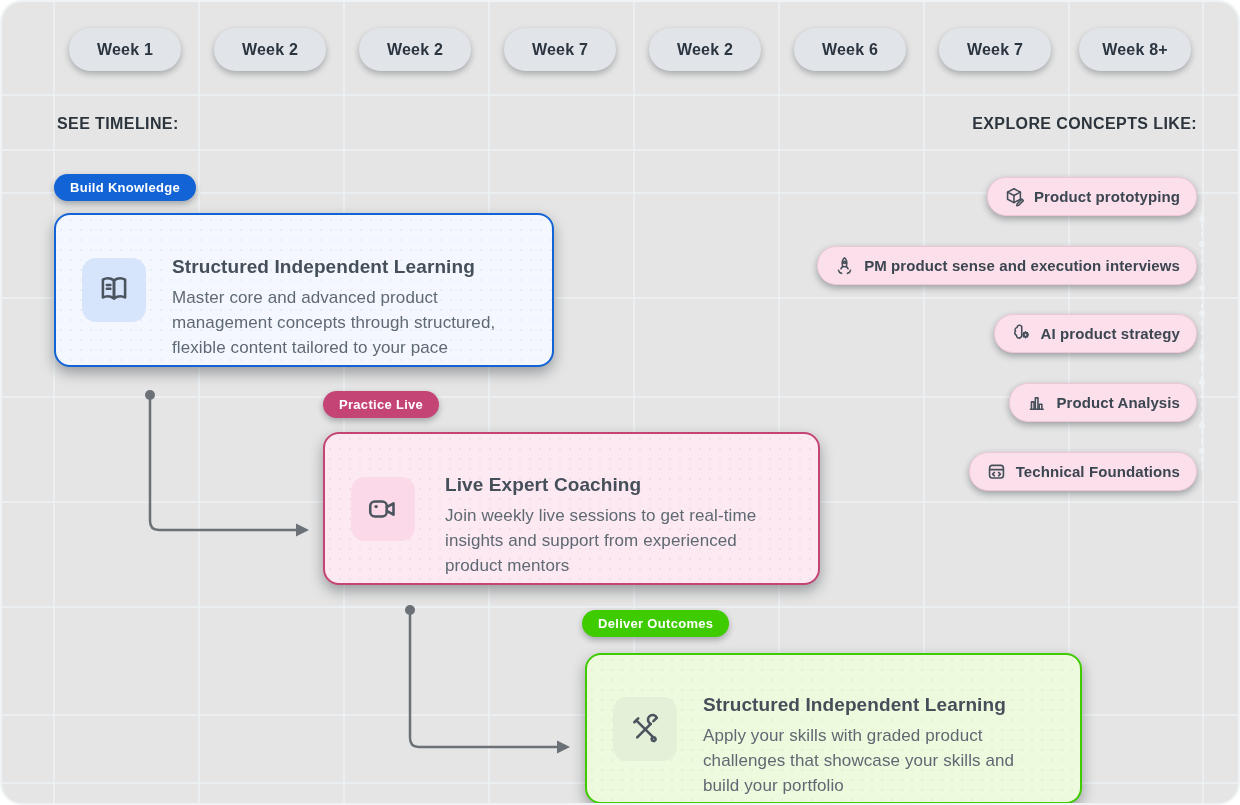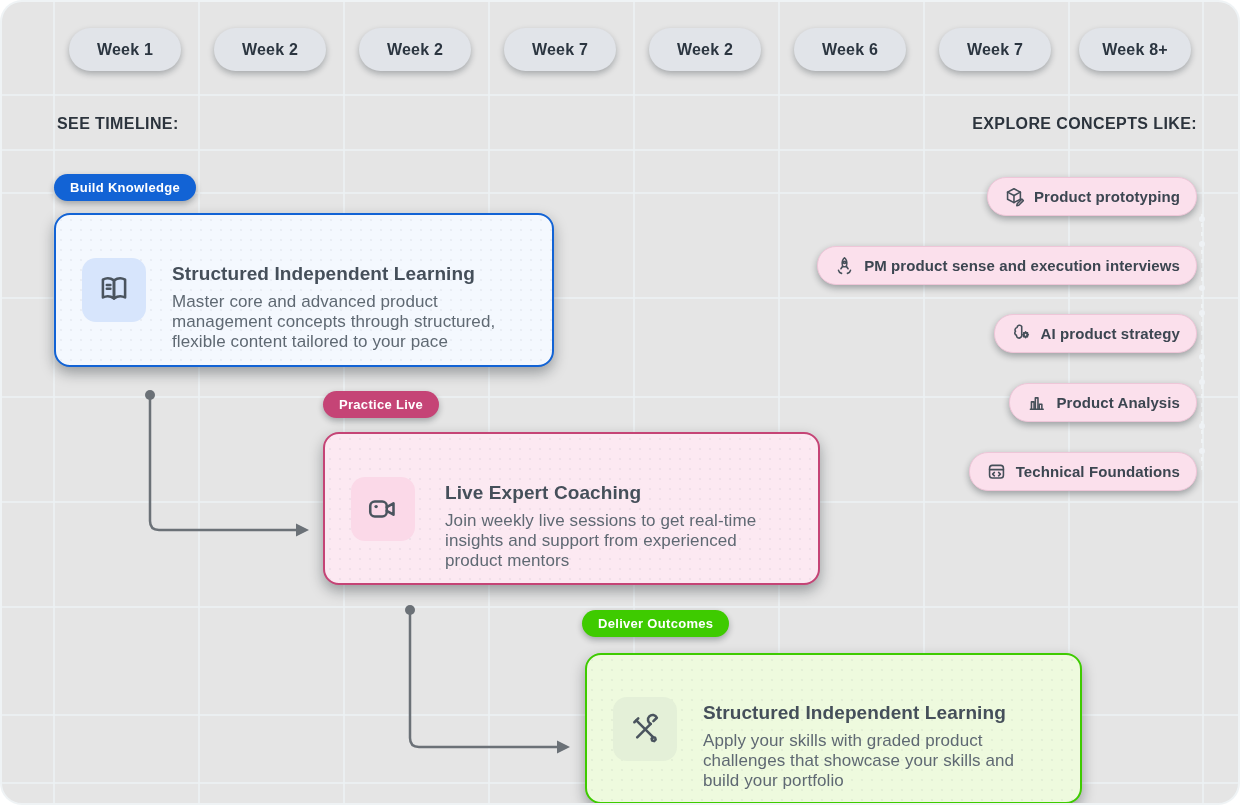--- a/index.html
+++ b/index.html
@@ -36,21 +36,21 @@
     box-shadow:0 6px 14px rgba(8,18,24,.35);
     background-image:radial-gradient(rgba(60,80,100,.06) 1px,transparent 1.3px);
     background-size:10px 10px;
   }
   .card .tile{
     flex:0 0 64px;width:64px;height:64px;border-radius:14px;
     display:flex;align-items:center;justify-content:center;
   }
   .card .card-text{flex:1;min-width:0;margin-top:35px;}
   .card h3{margin:0 0 7px 0;font-size:19px;font-weight:700;color:#454f5a;letter-spacing:.1px;}
-  .card p{margin:0;font-size:17px;line-height:20px;color:#5f6973;letter-spacing:.1px;}
+  .card p{margin:0;font-size:17px;line-height:25px;color:#5f6973;letter-spacing:.1px;}
   
   .concept-pill{
     position:absolute;right:41px;height:37px;border-radius:19px;padding:0 16px;
     display:inline-flex;align-items:center;gap:9px;background:#fbe0ec;
     border:1px solid #eec6d8;color:#3c4651;font-size:15px;font-weight:700;
     letter-spacing:.1px;z-index:6;box-shadow:0 3px 7px rgba(8,18,24,.33);white-space:nowrap;
   }
   .concept-pill svg{flex:0 0 auto;}
   
   .dashed-line{

